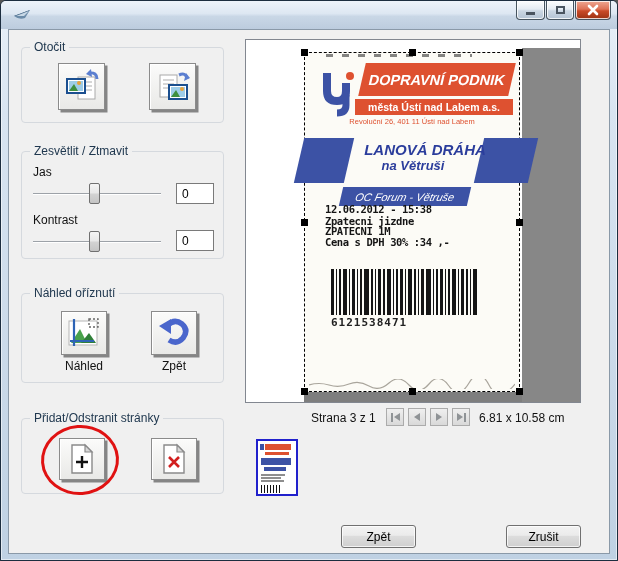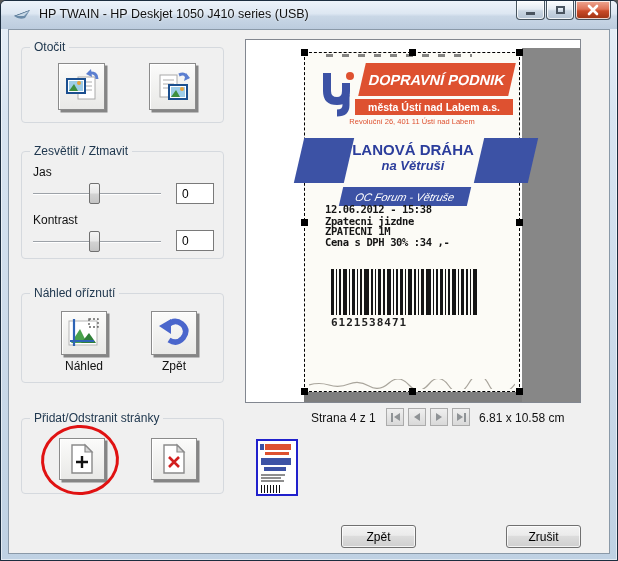--- a/index.html
+++ b/index.html
@@ -57,22 +57,22 @@
        transform:skewX(-13deg);display:flex;align-items:center;justify-content:center;
        color:#FFF;font-weight:bold;font-size:14.5px;white-space:nowrap;}
   .t-banner2{position:absolute;left:50px;top:46px;width:158px;height:16px;background:var(--ticket-orange,#DE5130);
        display:flex;align-items:center;justify-content:center;color:#FFF;font-weight:bold;font-size:10.5px;white-space:nowrap;}
   .t-addr,.t-ids{position:absolute;left:0;width:100%;text-align:center;color:var(--ticket-orange,#DE5130);
        font-size:7.5px;white-space:nowrap;}
   .t-addr{top:64px;} .t-ids{top:73px;}
   .t-blueband{position:absolute;left:0;top:85px;width:216px;height:45px;}
   .t-bb-left{position:absolute;left:-6px;top:0;width:50px;height:45px;background:var(--ticket-blue,#3C52A5);transform:skewX(-13deg);}
   .t-bb-right{position:absolute;right:-12px;top:0;width:54px;height:45px;background:var(--ticket-blue,#3C52A5);transform:skewX(-13deg);}
-  .t-line1{position:absolute;left:0;top:3px;width:100%;text-align:center;color:#2B3D9C;
-       font-weight:bold;font-size:15px;white-space:nowrap;}
+  .t-line1{position:absolute;left:12px;top:3px;width:100%;text-align:center;color:#2B3D9C;
+       font-weight:bold;font-style:italic;font-size:15px;white-space:nowrap;}
   .t-line2{position:absolute;left:0;top:20px;width:100%;text-align:center;color:#2B3D9C;
        font-weight:bold;font-style:italic;font-size:13px;white-space:nowrap;}
   .t-strip3{position:absolute;left:36px;top:134px;width:128px;height:19px;background:var(--ticket-blue,#3C52A5);
        transform:skewX(-13deg);display:flex;align-items:center;justify-content:center;
        color:#FFF;font-style:italic;font-size:11px;white-space:nowrap;}
   .t-mono{position:absolute;left:20px;top:151px;font-family:"DejaVu Sans Mono",monospace;
        font-weight:bold;font-size:10.5px;line-height:11.2px;color:#151515;letter-spacing:-0.4px;white-space:pre;}
   .t-barcode{position:absolute;left:26px;top:216px;width:150px;height:46px;}
   .t-barcode-num{position:absolute;left:26px;top:263px;font-family:"DejaVu Sans Mono",monospace;
        font-weight:bold;font-size:11px;letter-spacing:1px;color:#222;}
@@ -105,21 +105,20 @@
 <body>
 
 <div class="win">
 
   <div class="titlebar">
     <svg class="title-icon" viewBox="0 0 20 14">
       <path d="M1 8 L17 2 L10 8 Z" fill="#2E4A66"></path>
       <path d="M1 8 L17 2 L12 10 Q6 12 1 8 Z" fill="#5A7E9E" opacity="0.85"></path>
       <path d="M3 8 L16 3 L11 8 Z" fill="#C8D8E6"></path>
     </svg>
-    <span class="title-text">HP TWAIN - HP Deskjet 1050 J410 series (USB)</span>
     <div class="capbtns">
       <div class="capbtn min">
           <div class="glyph-min"></div>
         </div>
       <div class="capbtn max">
           <div class="glyph-max"></div>
         </div>
       <div class="capbtn close">
         <svg width="14" height="12" viewBox="0 0 14 12">
           <path d="M3 2 L11 10 M11 2 L3 10" stroke="#FFFFFF" stroke-width="2.6" stroke-linecap="round"></path>
@@ -294,21 +293,21 @@
       <div class="handle" style="left:104px;top:-4px;"></div>
       <div class="handle" style="right:-4px;top:-4px;"></div>
       <div class="handle" style="left:-4px;top:166px;"></div>
       <div class="handle" style="right:-4px;top:166px;"></div>
       <div class="handle" style="left:-4px;bottom:-4px;"></div>
       <div class="handle" style="left:104px;bottom:-4px;"></div>
       <div class="handle" style="right:-4px;bottom:-4px;"></div>
     </div>
   </div>
 
-  <span class="pager-text" style="left:310px;top:410px;">Strana 4 z 1</span>
+  <span class="pager-text" style="left:310px;top:410px;">Strana 3 z 1</span>
   <div class="nav-btn" style="left:385px;top:407px;">
     <div class="nav-bar"></div>
       <div class="tri-l"></div>
   </div>
   <div class="nav-btn" style="left:407px;top:407px;">
     <div class="tri-l"></div>
   </div>
   <div class="nav-btn" style="left:429px;top:407px;">
     <div class="tri-r"></div>
   </div>

